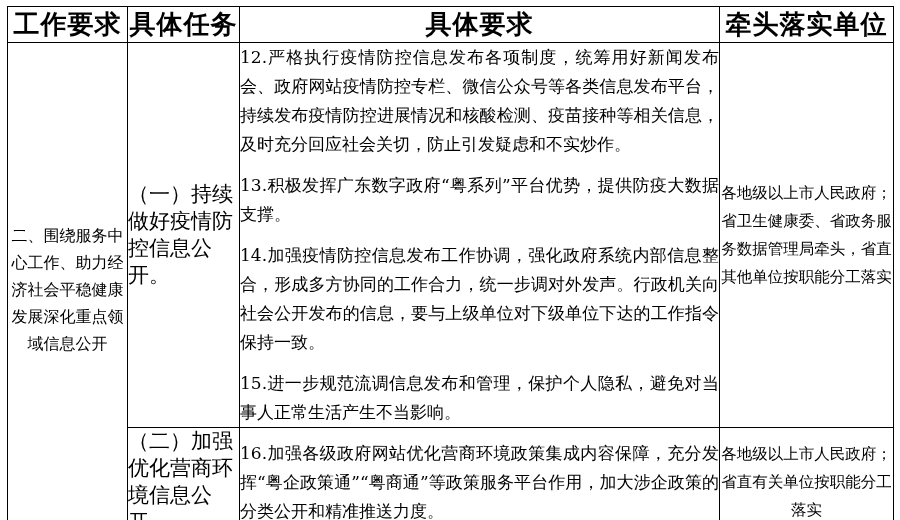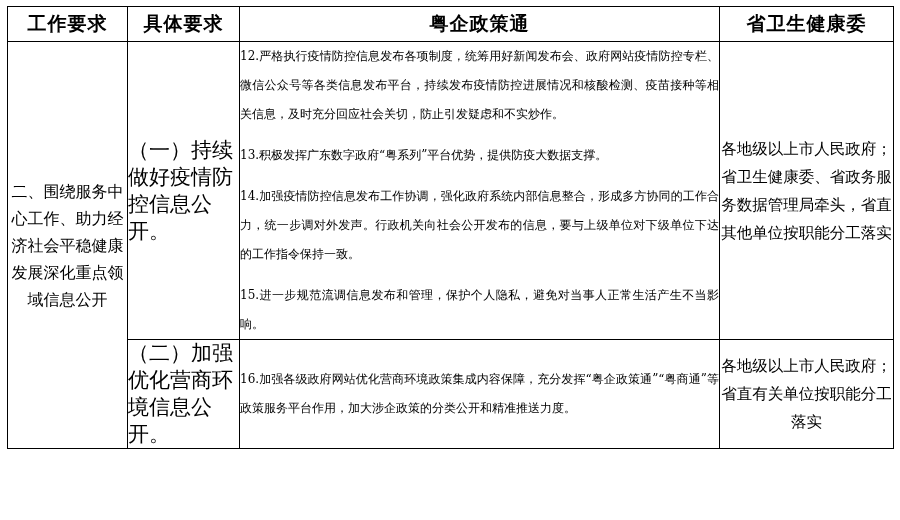--- a/index.html
+++ b/index.html
@@ -26,21 +26,21 @@
     margin: 6px 7px 0 7px;
     table-layout: fixed;
   }
   table.doc-table td, table.doc-table th {
     border: 1px solid #000000;
     vertical-align: middle;
     padding: 0;
   }
   thead th {
     font-weight: bold;
-    font-size: 19px;
+    font-size: 26px;
     text-align: center;
     height: 34px;
     letter-spacing: 1px;
     font-family: "DejaVu Serif", "Liberation Serif", serif;
   }
   .col-a { width: 120px; }
   .col-b { width: 112px; }
   .col-c { width: 480px; }
   .col-d { width: 174px; }
 
@@ -51,21 +51,21 @@
     padding: 6px 8px;
   }
   .cell-task {
     font-size: 21px;
     line-height: 27px;
     padding: 10px 8px 10px 9px;
     vertical-align: top;
     text-align: left;
   }
   .cell-req {
-    font-size: 12px;
+    font-size: 17px;
     line-height: 29px;
     padding: 9px 10px 9px 9px;
     vertical-align: top;
     text-align: justify;
     text-justify: inter-ideograph;
   }
   .cell-unit {
     font-size: 15.5px;
     line-height: 28px;
     padding: 8px 8px 8px 9px;
@@ -87,23 +87,23 @@
   <table class="doc-table">
     <colgroup>
       <col class="col-a">
       <col class="col-b">
       <col class="col-c">
       <col class="col-d">
     </colgroup>
     <thead>
       <tr>
         <th>工作要求</th>
+        <th>具体任务</th>
         <th>具体要求</th>
-        <th>粤企政策通</th>
-        <th>省卫生健康委</th>
+        <th>牵头落实单位</th>
       </tr>
     </thead>
     <tbody>
       <tr>
         <td class="cell-work" rowspan="2">二、围绕服务中心工作、助力经济社会平稳健康发展深化重点领域信息公开</td>
         <td class="cell-task">（一）持续做好疫情防控信息公开。</td>
         <td class="cell-req">
           <p class="req-item">12.严格执行疫情防控信息发布各项制度，统筹用好新闻发布会、政府网站疫情防控专栏、微信公众号等各类信息发布平台，持续发布疫情防控进展情况和核酸检测、疫苗接种等相关信息，及时充分回应社会关切，防止引发疑虑和不实炒作。</p>
           <p class="req-item">13.积极发挥广东数字政府“粤系列”平台优势，提供防疫大数据支撑。</p>
           <p class="req-item">14.加强疫情防控信息发布工作协调，强化政府系统内部信息整合，形成多方协同的工作合力，统一步调对外发声。行政机关向社会公开发布的信息，要与上级单位对下级单位下达的工作指令保持一致。</p>

